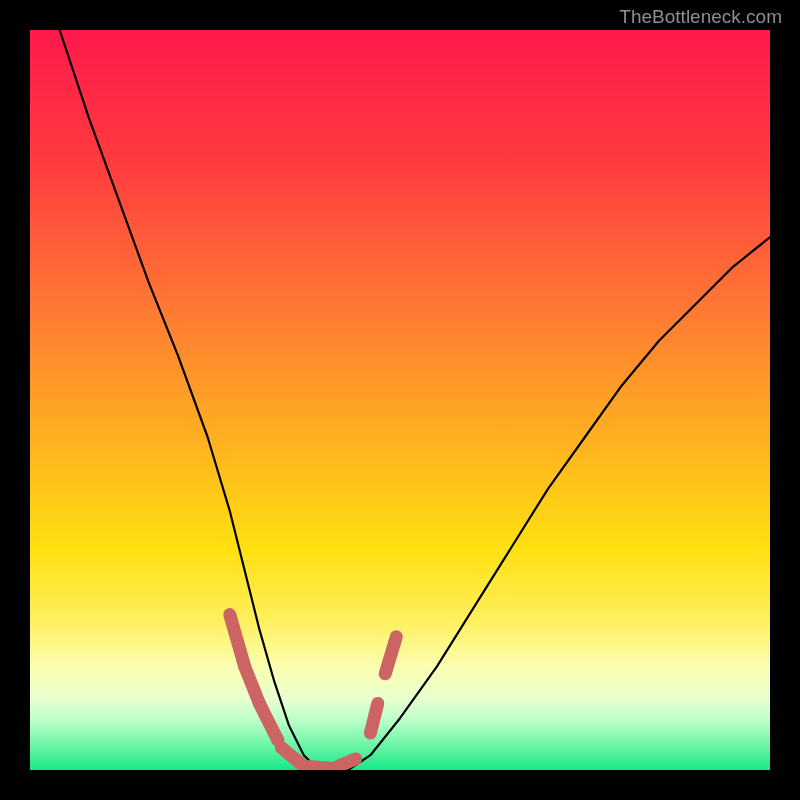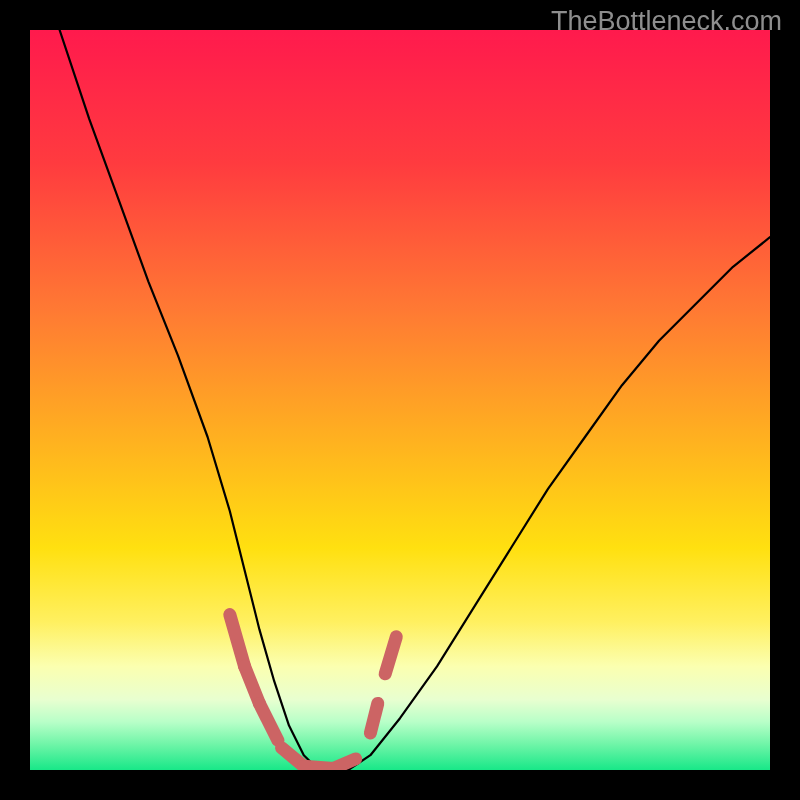--- a/index.html
+++ b/index.html
@@ -32,21 +32,21 @@
     top: 0;
     left: 0;
     width: 100%;
     height: 100%;
   }
   .watermark {
     position: absolute;
     top: 6px;
     right: 18px;
     color: #8e8e8e;
-    font-size: 27px;
+    font-size: 19px;
     font-weight: 400;
     letter-spacing: 0px;
     font-family: Arial, Helvetica, sans-serif;
   }
   svg.curves {
     position: absolute;
     top: 0;
     left: 0;
     width: 100%;
     height: 100%;

